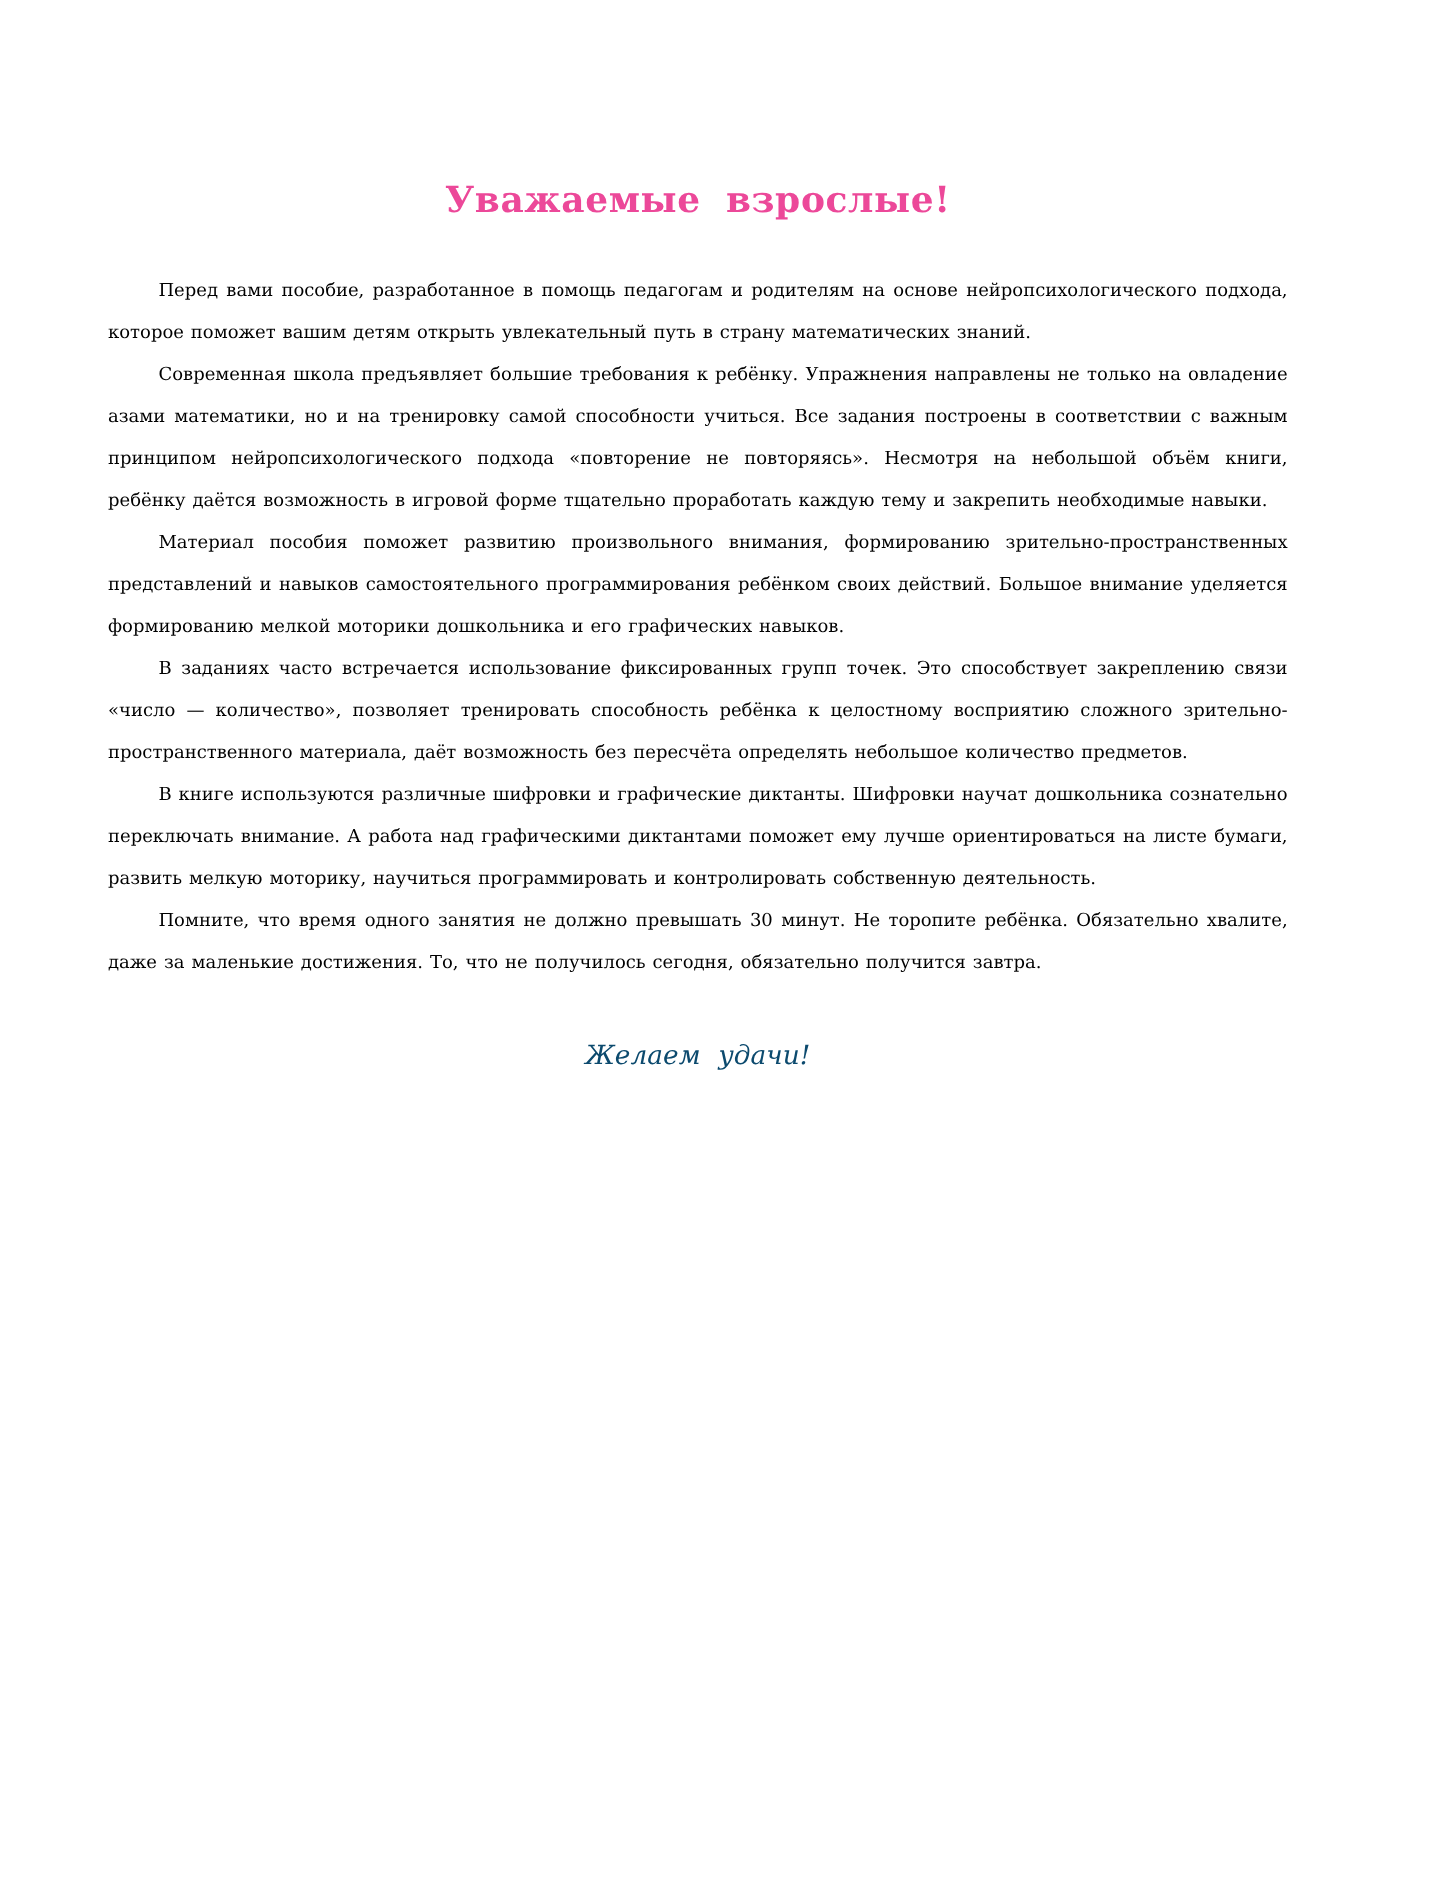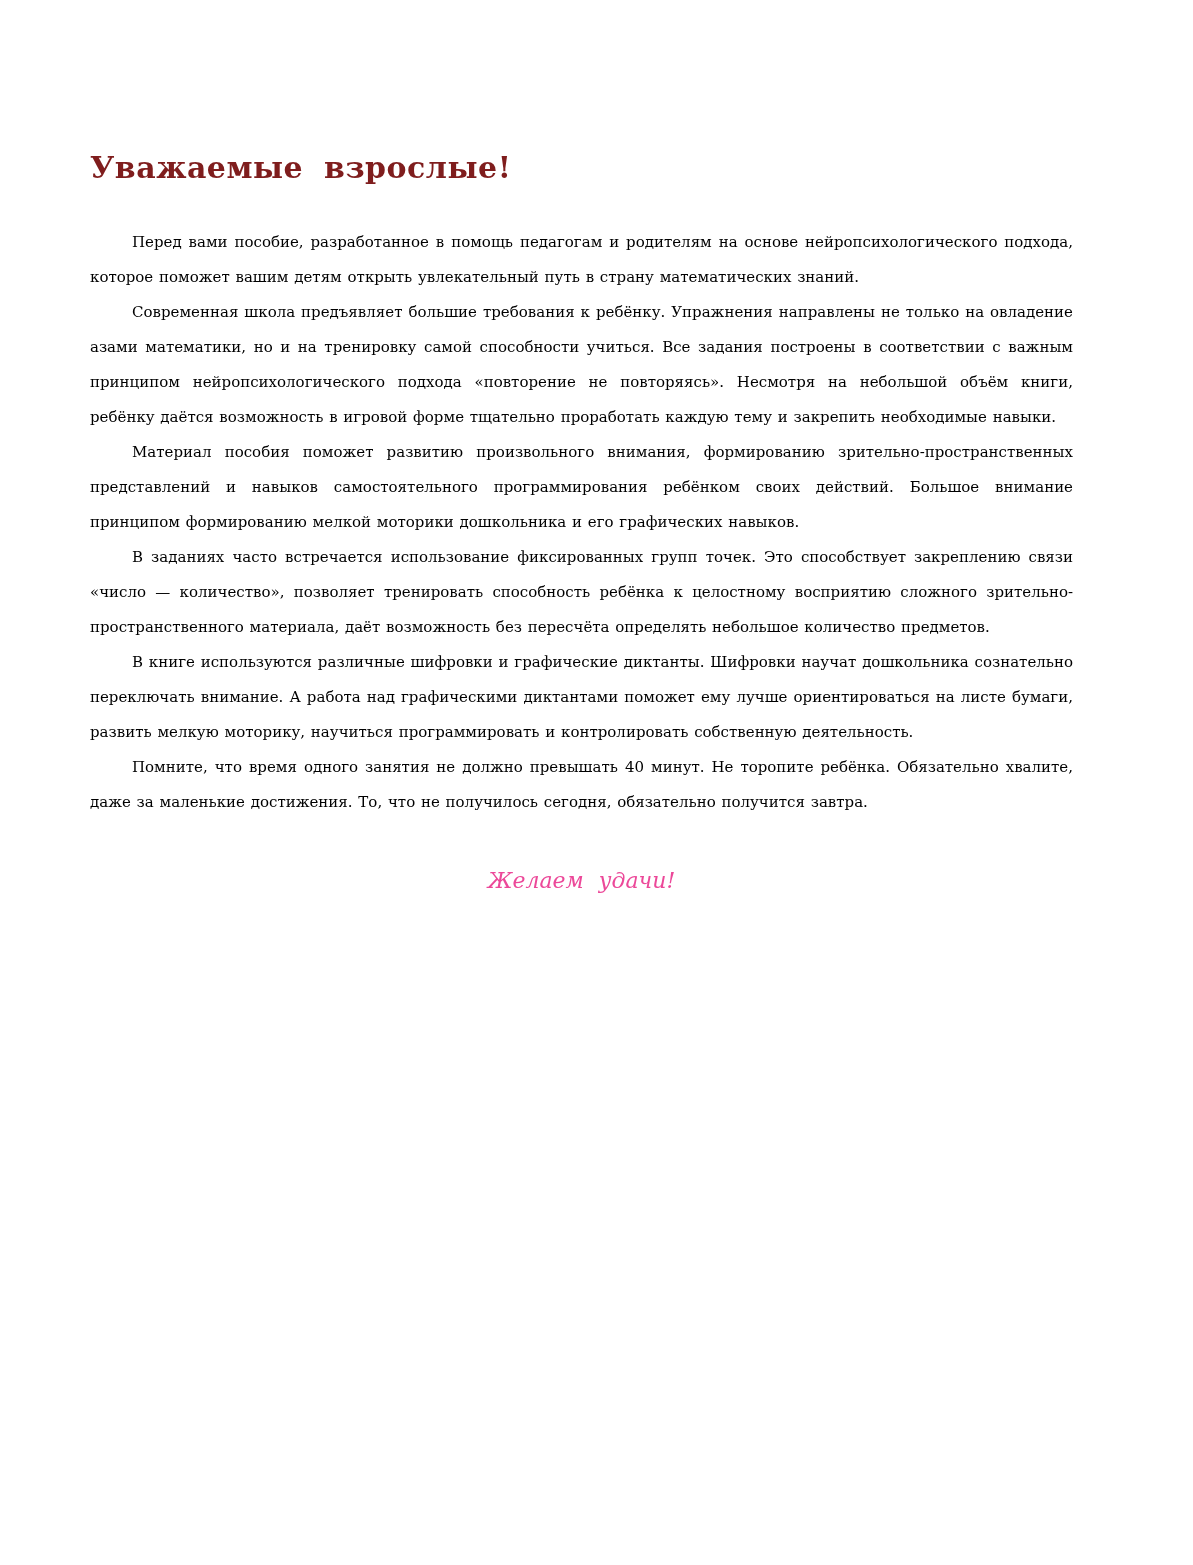--- a/index.html
+++ b/index.html
@@ -15,60 +15,61 @@
     position: relative;
     overflow: hidden;
   }
   .page {
     box-sizing: border-box;
     width: 1193px;
     height: 1565px;
     padding: 150px 120px 0 90px;
   }
   .doc-title {
-    color: #7f1d1d;
+    color: #ec4899;
     font-family: "DejaVu Serif", serif;
     font-weight: bold;
     font-size: 30px;
     letter-spacing: 0.5px;
     word-spacing: 10px;
+    text-align: center;
     margin: 0 0 40px 0;
   }
   .body-text p {
     margin: 0;
     text-align: justify;
     text-justify: inter-word;
     font-family: "DejaVu Serif", serif;
     font-size: 15px;
     line-height: 35px;
     text-indent: 42px;
     word-spacing: 1px;
     hyphens: manual;
   }
   .closing {
     margin-top: 48px;
     text-align: center;
-    color: #ec4899;
+    color: #0c4a6e;
     font-family: "DejaVu Serif", serif;
     font-style: italic;
     font-size: 22px;
     word-spacing: 8px;
   }
 </style>
 </head>
 <body>
 
 <div class="page">
 
   <h1 class="doc-title">Уважаемые   взрослые!</h1>
 
   <div class="body-text">
     <p>Перед вами пособие, разработанное в помощь педагогам и родителям на основе нейропсихологического подхода, которое поможет вашим детям открыть увлекательный путь в страну математических знаний.</p>
     <p>Современная школа предъявляет большие требования к ребёнку. Упражнения направлены не только на овладение азами математики, но и на тренировку самой способности учиться. Все задания построены в соответствии с важным принципом нейропсихологического подхода «повторение не повторяясь». Несмотря на небольшой объём книги, ребёнку даётся возможность в игровой форме тщательно проработать каждую тему и закрепить необходимые навыки.</p>
-    <p>Материал пособия поможет развитию произвольного внимания, формированию зрительно-пространственных представлений и навыков самостоятельного программирования ребёнком своих действий. Большое внимание принципом формированию мелкой моторики дошкольника и его графических навыков.</p>
+    <p>Материал пособия поможет развитию произвольного внимания, формированию зрительно-пространственных представлений и навыков самостоятельного программирования ребёнком своих действий. Большое внимание уделяется формированию мелкой моторики дошкольника и его графических навыков.</p>
     <p>В заданиях часто встречается использование фиксированных групп точек. Это способствует закреплению связи «число — количество», позволяет тренировать способность ребёнка к целостному восприятию сложного зрительно-пространственного материала, даёт возможность без пересчёта определять небольшое количество предметов.</p>
     <p>В книге используются различные шифровки и графические диктанты. Шифровки научат дошкольника сознательно переключать внимание. А работа над графическими диктантами поможет ему лучше ориентироваться на листе бумаги, развить мелкую моторику, научиться программировать и контролировать собственную деятельность.</p>
-    <p>Помните, что время одного занятия не должно превышать 40 минут. Не торопите ребёнка. Обязательно хвалите, даже за маленькие достижения. То, что не получилось сегодня, обязательно получится завтра.</p>
+    <p>Помните, что время одного занятия не должно превышать 30 минут. Не торопите ребёнка. Обязательно хвалите, даже за маленькие достижения. То, что не получилось сегодня, обязательно получится завтра.</p>
   </div>
 
   <div class="closing">Желаем  удачи!</div>
 
 </div>
 
 </body></html>

